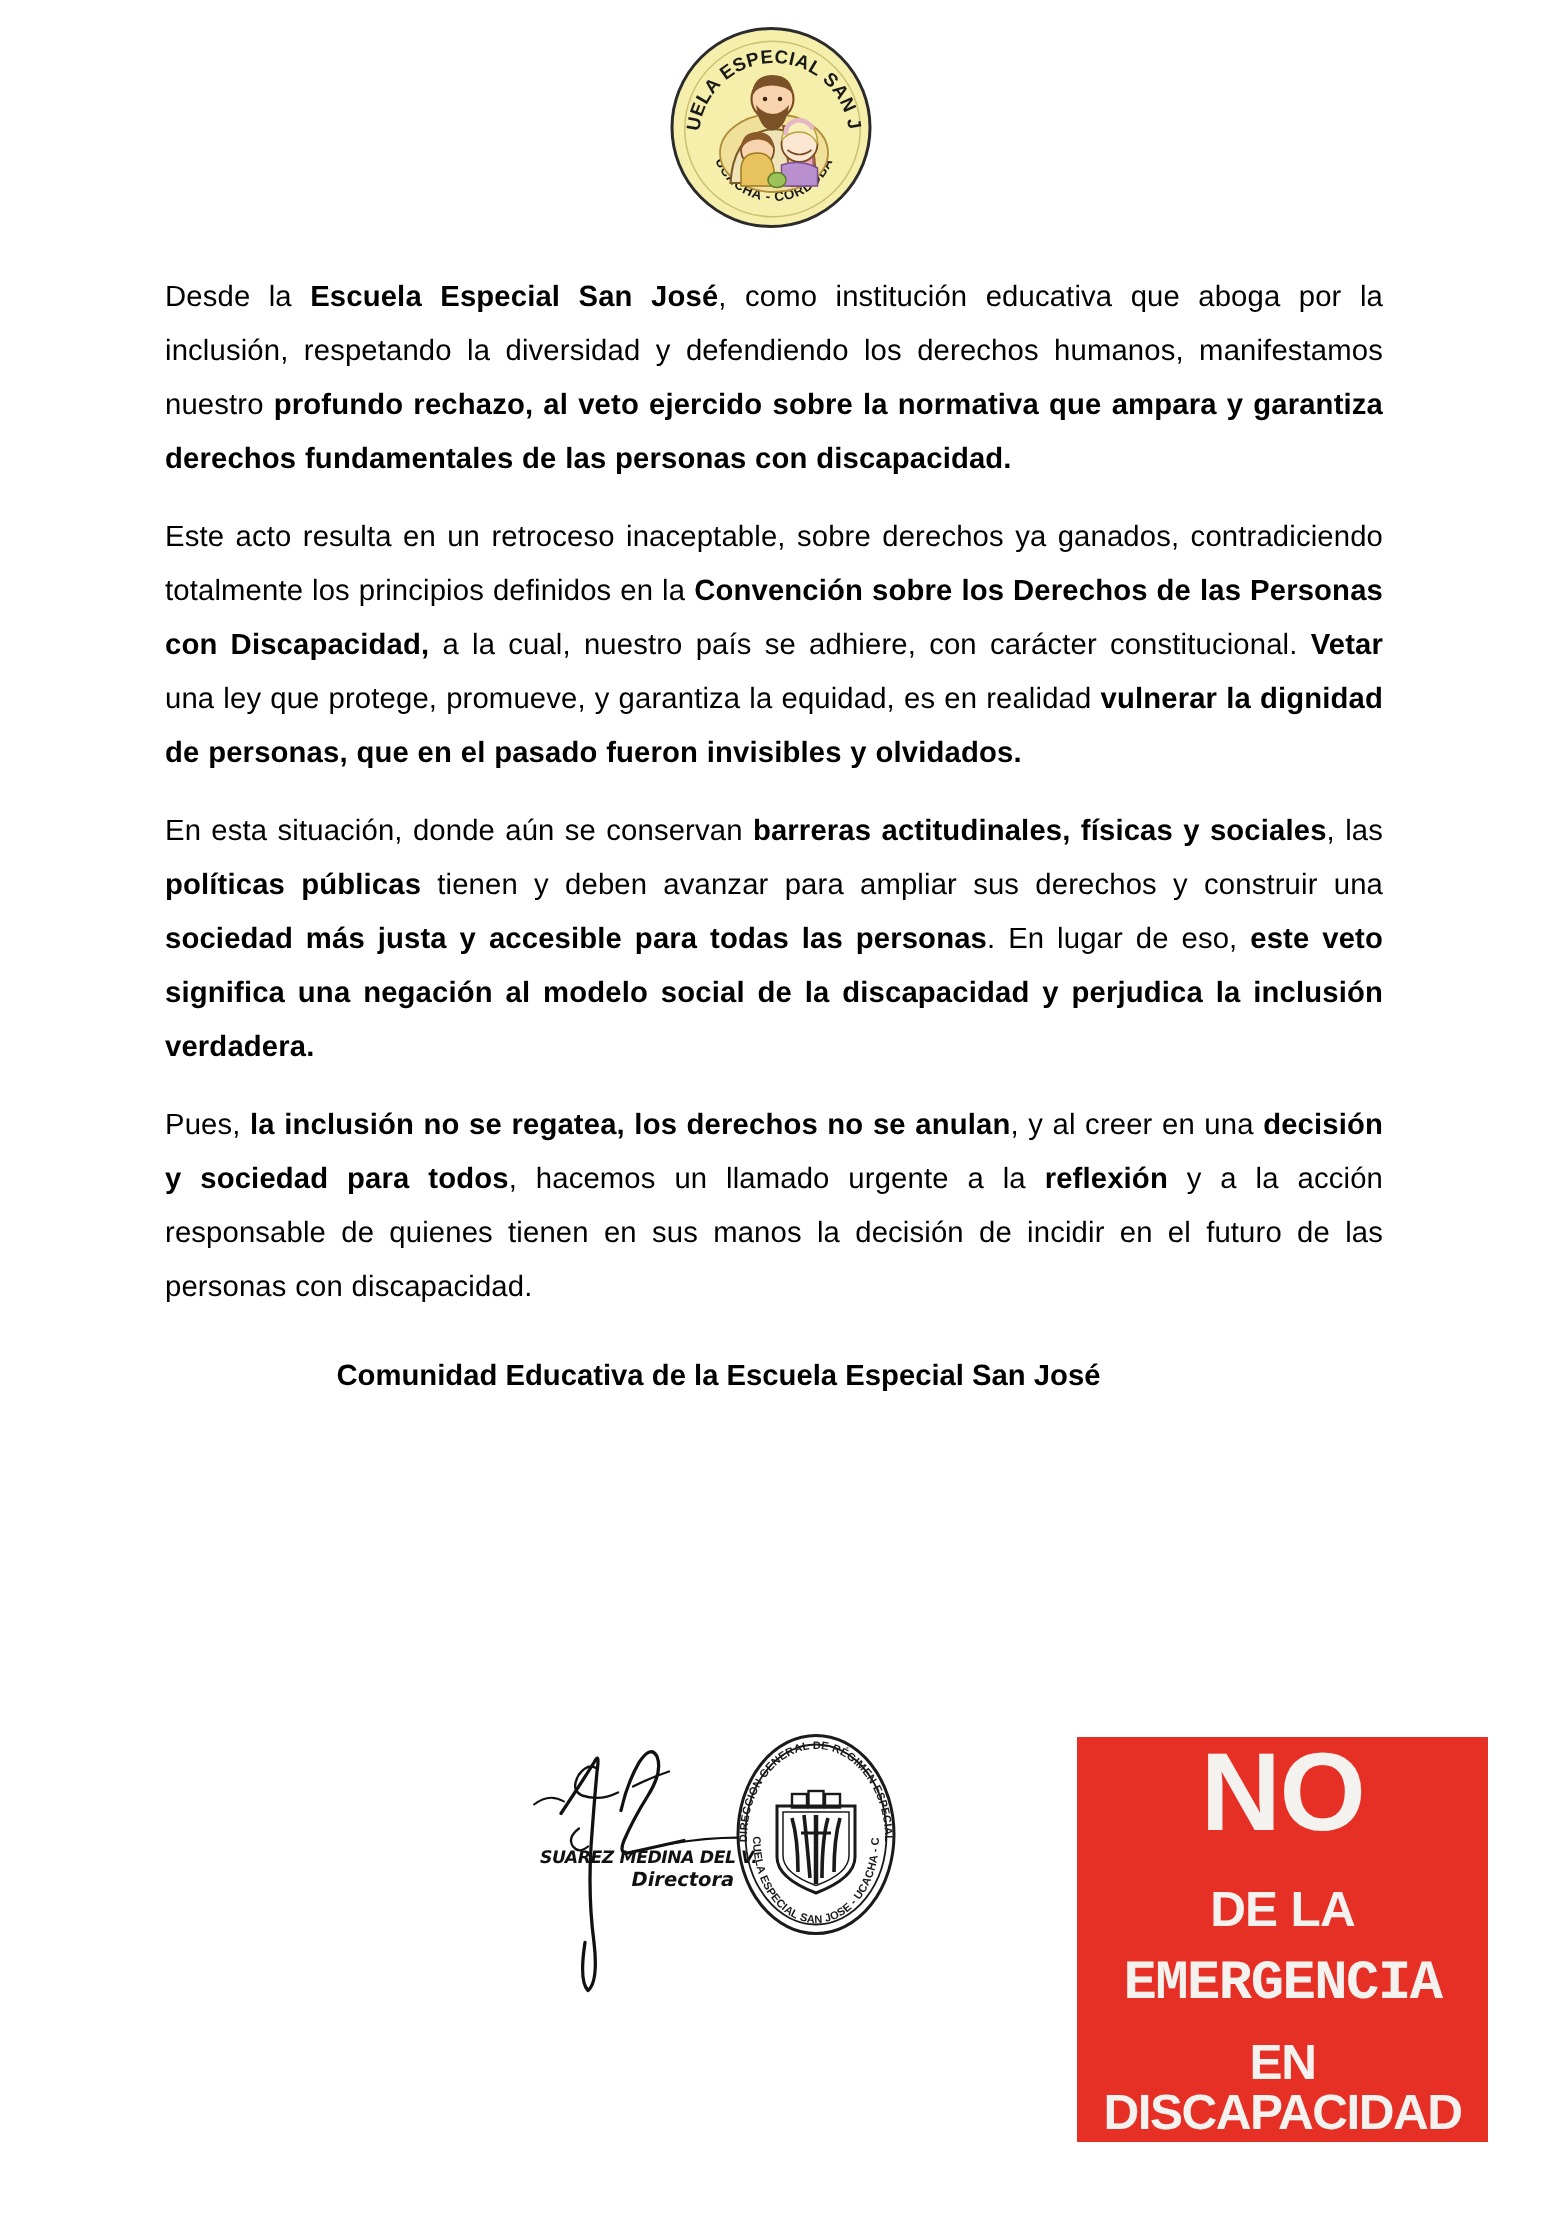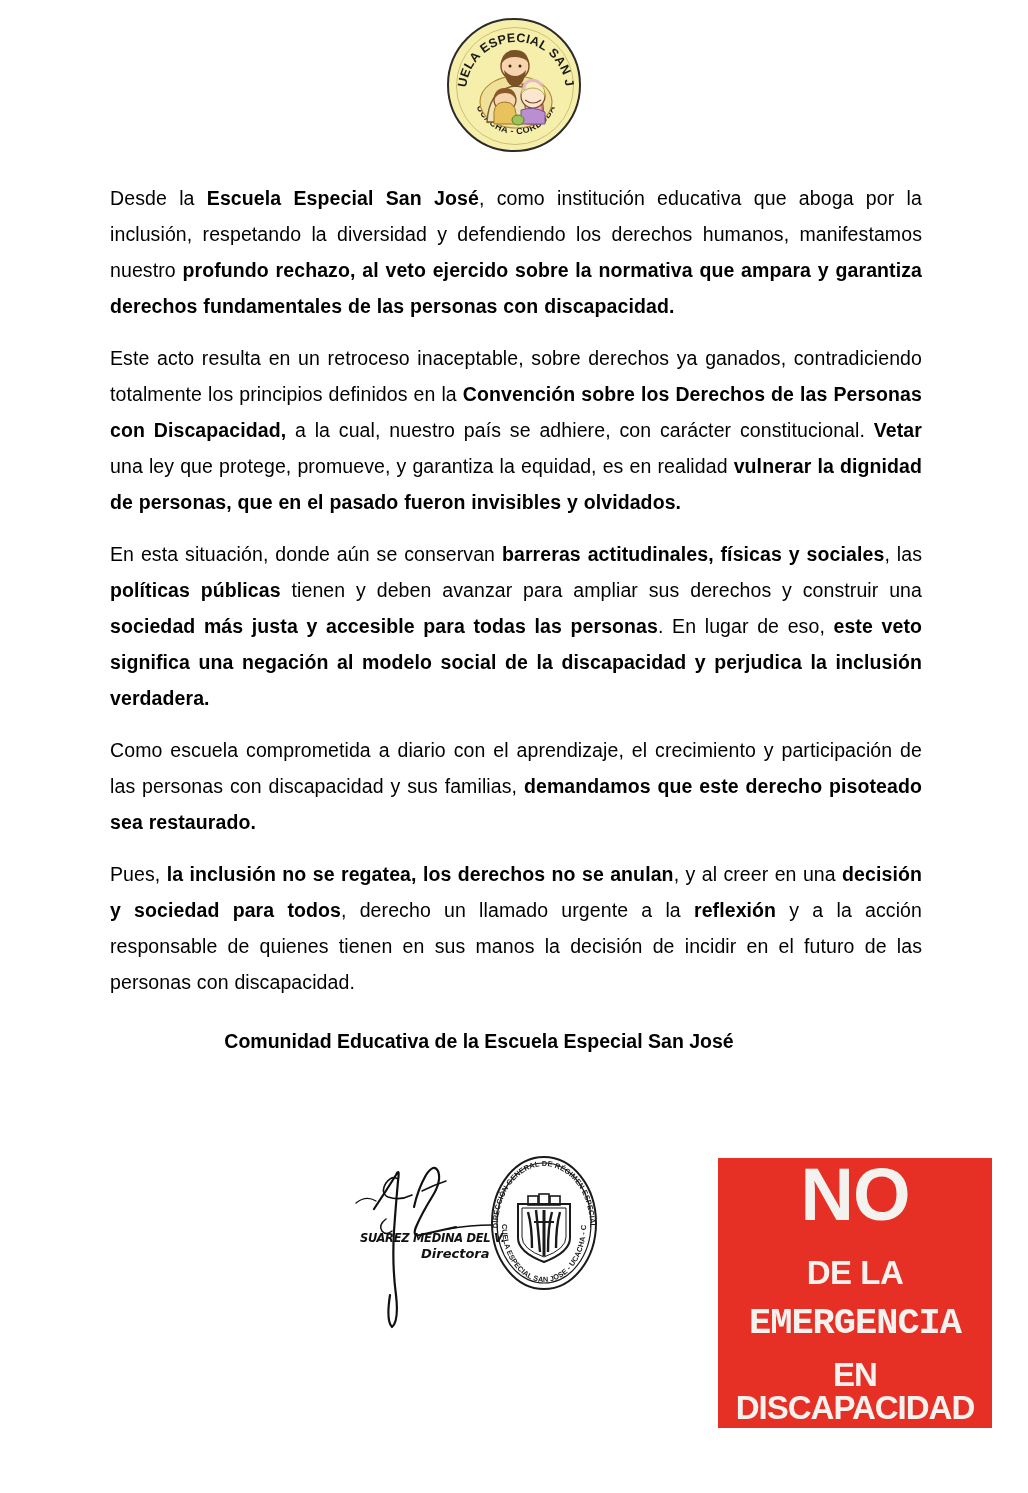--- a/index.html
+++ b/index.html
@@ -198,22 +198,21 @@
       <path d="M46 66 Q58 62 70 68 L70 80 L46 80 Z" fill="#b98fd0" stroke="#7b5090" stroke-width="1"></path>
       <ellipse cx="43" cy="76" rx="6" ry="5" fill="#9bc35a" stroke="#5d7d2a" stroke-width="1"></ellipse>
     </svg>
   </div>
 </div>
 
 <div class="doc">
   <p class="para"><span>Desde la </span><b>Escuela Especial San José</b><span>, como institución educativa que aboga por la inclusión, respetando la diversidad y defendiendo los derechos humanos, manifestamos nuestro </span><b>profundo rechazo, al veto ejercido sobre la normativa que ampara y garantiza derechos fundamentales de las personas con discapacidad.</b></p>
   <p class="para"><span>Este acto resulta en un retroceso inaceptable, sobre derechos ya ganados, contradiciendo totalmente los principios definidos en la </span><b>Convención sobre los Derechos de las Personas con Discapacidad,</b><span> a la cual, nuestro país se adhiere, con carácter constitucional. </span><b>Vetar</b><span> una ley que protege, promueve, y garantiza la equidad, es en realidad </span><b>vulnerar la dignidad de personas, que en el pasado fueron invisibles y olvidados.</b></p>
   <p class="para"><span>En esta situación, donde aún se conservan </span><b>barreras actitudinales, físicas y sociales</b><span>, las </span><b>políticas públicas</b><span> tienen y deben avanzar para ampliar sus derechos y construir una </span><b>sociedad más justa y accesible para todas las personas</b><span>. En lugar de eso, </span><b>este veto significa una negación al modelo social de la discapacidad y perjudica la inclusión verdadera.</b></p>
-  <p class="para"><span>Como escuela comprometida a diario con el aprendizaje, el crecimiento y participación de las personas con discapacidad y sus familias, </span><b>demandamos que este derecho pisoteado sea restaurado.</b></p>
-  <p class="para"><span>Pues, </span><b>la inclusión no se regatea, los derechos no se anulan</b><span>, y al creer en una </span><b>decisión y sociedad para todos</b><span>, derecho un llamado urgente a la </span><b>reflexión</b><span> y a la acción responsable de quienes tienen en sus manos la decisión de incidir en el futuro de las personas con discapacidad.</span></p>
+  <p class="para"><span>Pues, </span><b>la inclusión no se regatea, los derechos no se anulan</b><span>, y al creer en una </span><b>decisión y sociedad para todos</b><span>, hacemos un llamado urgente a la </span><b>reflexión</b><span> y a la acción responsable de quienes tienen en sus manos la decisión de incidir en el futuro de las personas con discapacidad.</span></p>
   <div class="closing">Comunidad Educativa de la Escuela Especial San José</div>
 </div>
 
 <div class="sig-area">
   <svg class="sig-svg" width="260" height="185" viewBox="0 0 260 185">
     <g fill="none" stroke="#111111" stroke-linecap="round" stroke-linejoin="round">
       <path d="M22 64 Q34 46 44 30 Q48 22 46 36 Q44 58 42 86 Q40 120 44 150 Q47 176 40 182 Q34 176 38 150" stroke-width="2.2"></path>
       <path d="M46 34 Q40 30 34 38 Q28 48 36 52 Q48 56 60 50" stroke-width="1.6"></path>
       <path d="M62 62 Q66 44 74 30 Q82 18 86 26 Q90 36 80 52 Q70 68 64 82 Q60 92 68 90 Q86 86 104 82" stroke-width="2.2"></path>
       <path d="M70 46 Q82 40 94 36" stroke-width="1.5"></path>

